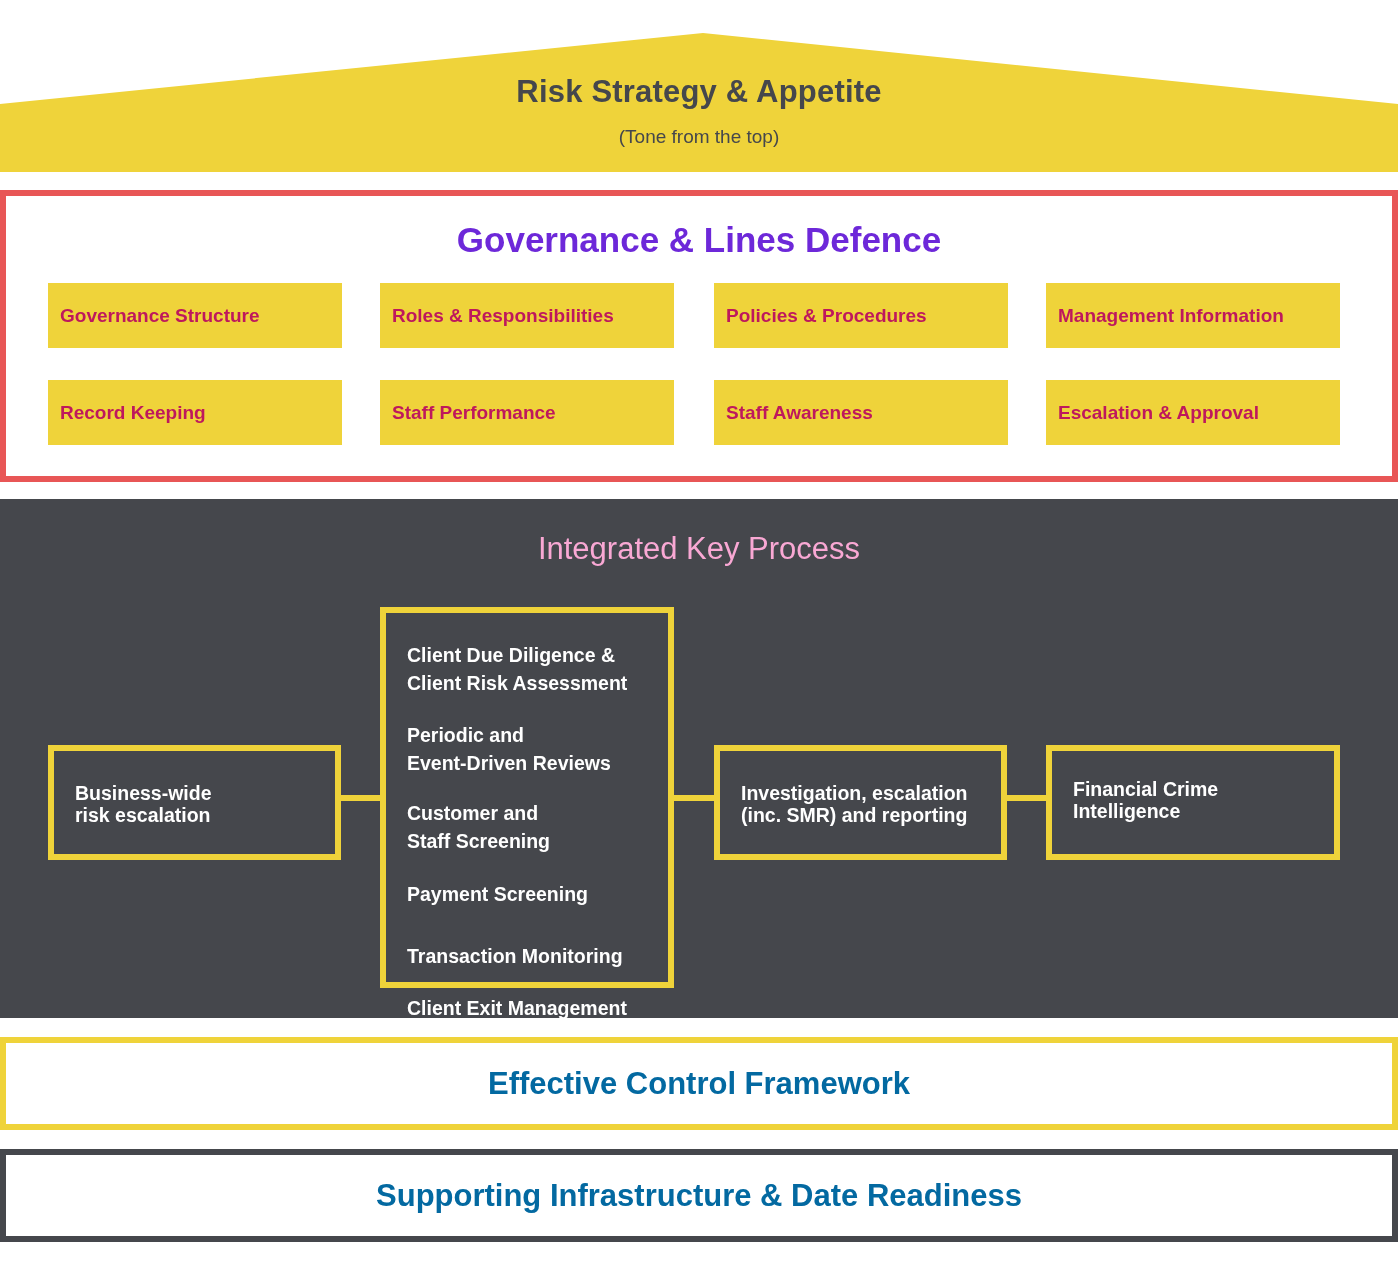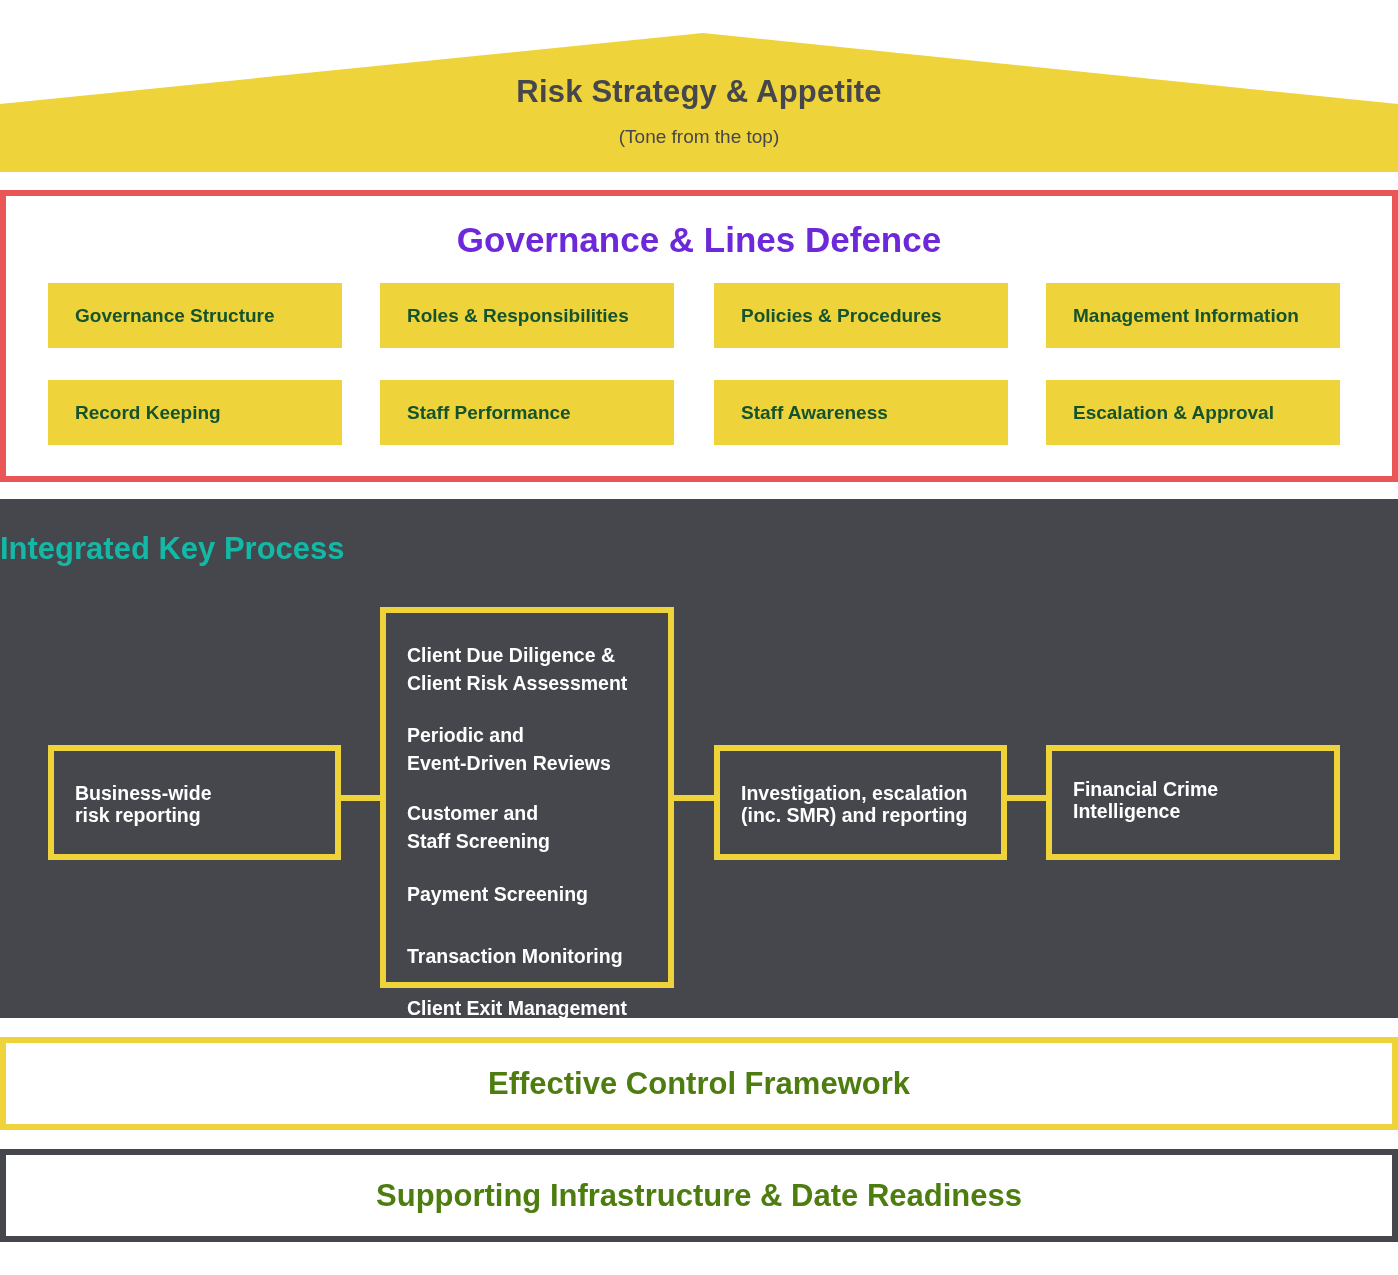--- a/index.html
+++ b/index.html
@@ -13,37 +13,37 @@
   .roof-title { position: absolute; left: 0; width: 1398px; top: 74px; text-align: center;
                 font-size: 31px; font-weight: bold; color: #45474c; letter-spacing: 0.2px; }
   .roof-sub { position: absolute; left: 0; width: 1398px; top: 126px; text-align: center;
               font-size: 19px; color: #45474c; }
 
   
   #governance { left: 0; top: 190px; width: 1398px; height: 292px; border: 6px solid #e85656; background: #fff; }
   .gov-title { position: absolute; left: 0; right: 0; top: 24px; text-align: center;
                font-size: 35px; font-weight: bold; color: #6d28d9; }
   .gov-tile { position: absolute; background: #efd33a; height: 65px; width: 294px;
-              display: flex; align-items: center; padding-left: 27px; box-sizing: border-box;
-              font-size: 19px; font-weight: bold; color: #14532d; cursor: pointer; }
+              display: flex; align-items: center; padding-left: 12px; box-sizing: border-box;
+              font-size: 19px; font-weight: bold; color: #be185d; cursor: pointer; }
 
   
   #process { left: 0; top: 499px; width: 1398px; height: 519px; background: #45474c; }
-  .proc-title { position: absolute; left: 0; right: 0; top: 32px; text-align: left;
-                font-size: 31px; font-weight: bold; color: #14b8a6; }
+  .proc-title { position: absolute; left: 0; right: 0; top: 32px; text-align: center;
+                font-size: 31px; font-weight: normal; color: #f9a8d4; }
   .pbox { position: absolute; border: 6px solid #efd33a; box-sizing: border-box; background: #45474c;
           color: #fff; font-weight: bold; font-size: 19.5px; line-height: 22px; cursor: pointer; }
   .pbox .txt { position: absolute; left: 21px; }
   .conn { position: absolute; background: #efd33a; height: 6px; }
   .center-list { position: absolute; left: 21px; top: 28px; }
   .center-item { font-size: 19.5px; line-height: 28px; font-weight: bold; color: #fff; white-space: pre-line; cursor: pointer; }
 
   
   .bar { position: absolute; left: 0; width: 1398px; height: 93px; background: #fff; box-sizing: border-box;
-         display: flex; align-items: center; justify-content: center; font-size: 31px; font-weight: bold; color: #4d7c0f; }
+         display: flex; align-items: center; justify-content: center; font-size: 31px; font-weight: bold; color: #0369a1; }
   #control { top: 1037px; border: 6px solid #efd33a; }
   #infra { top: 1149px; border: 6px solid #45474c; }
 </style>
 </head>
 <body>
 
 <div id="roof" class="abs">
   <svg width="1398" height="175">
     <polygon points="0,104 703,33 1398,104 1398,172 0,172" fill="#efd33a"></polygon>
   </svg>
@@ -81,21 +81,21 @@
 
 <div id="process" class="abs">
   <div class="proc-title">Integrated Key Process</div>
 
   <div class="conn" style="left:341px; width:39px; top:296px;"></div>
   <div class="conn" style="left:674px; width:40px; top:296px;"></div>
   <div class="conn" style="left:1007px; width:39px; top:296px;"></div>
 
   <div class="pbox" style="left:48px; top:246px; width:293px; height:115px;">
     <div class="txt" style="top:31px; white-space:pre-line;">Business-wide
-risk reporting</div>
+risk escalation</div>
   </div>
 
   <div class="pbox" style="left:380px; top:108px; width:294px; height:381px;">
     <div class="center-list">
       <div class="center-item">Client Due Diligence &amp;
 Client Risk Assessment</div>
       <div class="center-item" style="margin-top:24px;">Periodic and
 Event-Driven Reviews</div>
       <div class="center-item" style="margin-top:22px;">Customer and
 Staff Screening</div>

